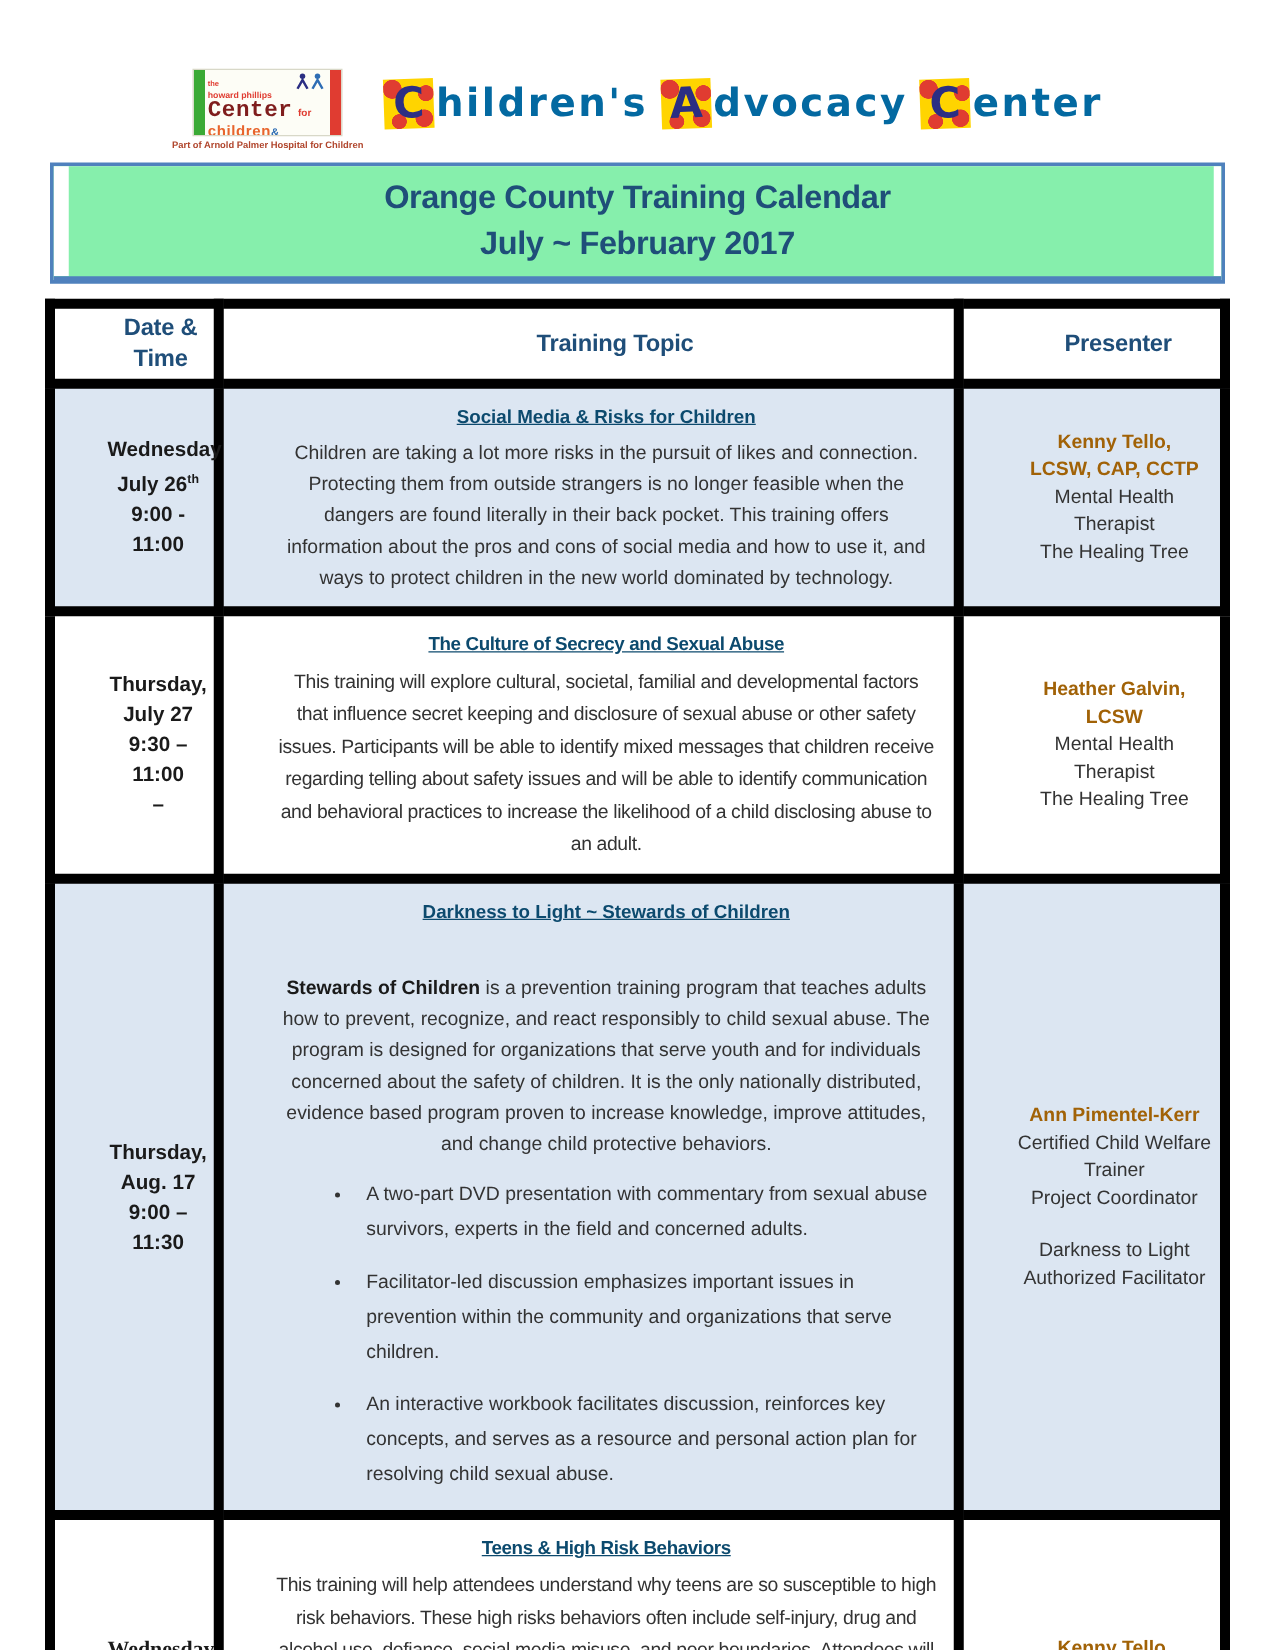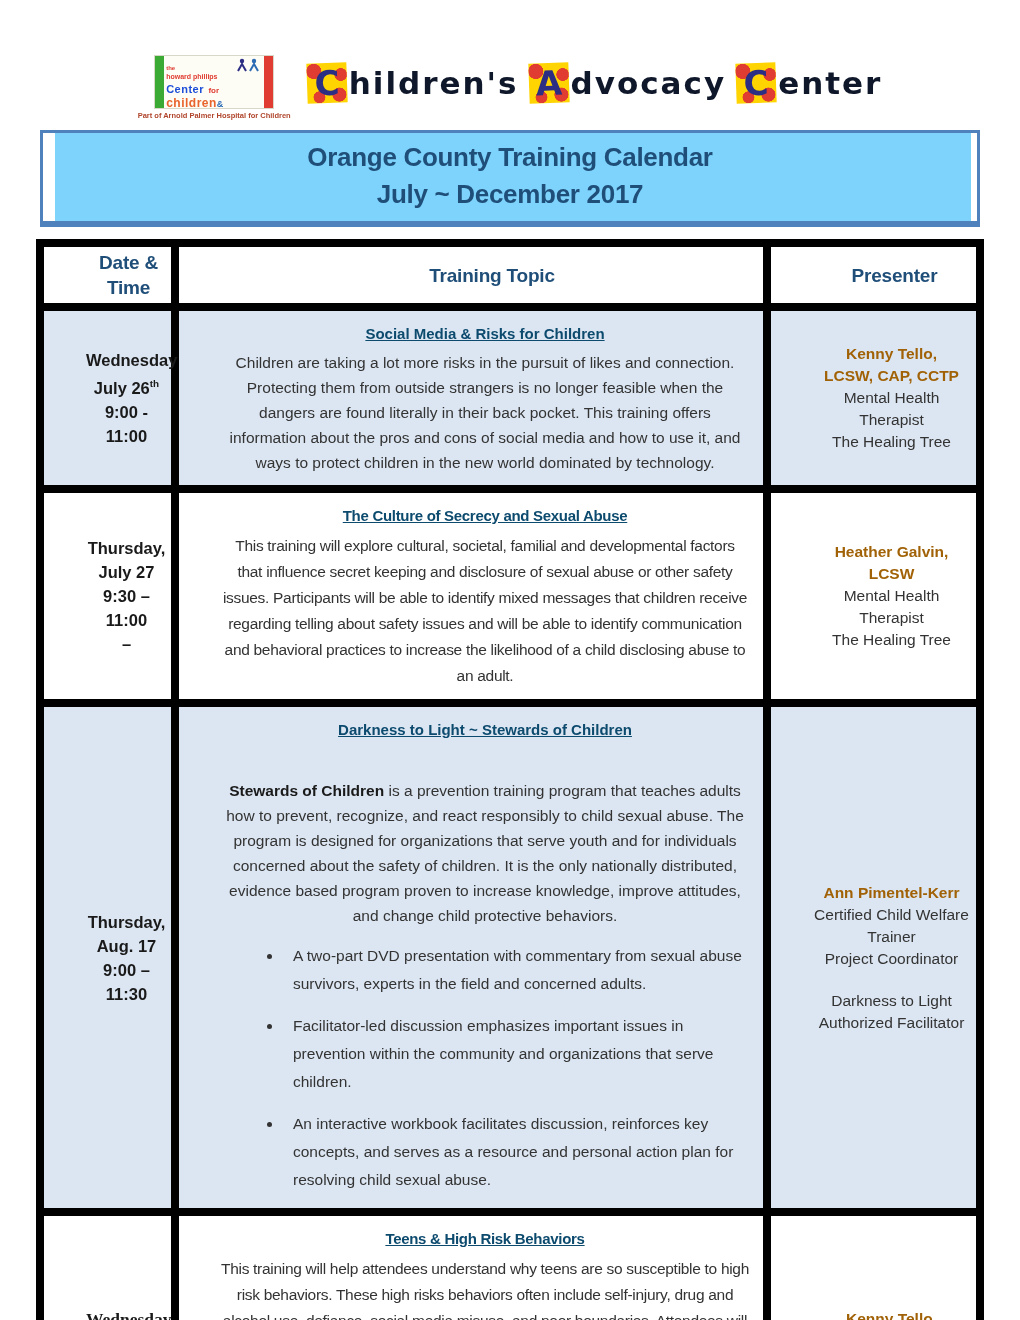--- a/index.html
+++ b/index.html
@@ -15,48 +15,48 @@
   .logo-box-wrap { display:flex; flex-direction:column; align-items:center; }
   .logo-box {
     width:120px; height:54px; background:#fdfdf6; display:flex;
     border:1px solid #d8d8c8; position:relative; overflow:hidden;
   }
   .logo-bar-left  { width:9px; background:#3aaa35; }
   .logo-bar-right { width:9px; background:#e03c31; margin-left:auto; }
   .logo-inner { flex:1; padding:1px 2px; text-align:left; line-height:1.02; position:relative; }
   .logo-inner .l-the     { font-size:6px;  color:#e03c31; font-weight:bold; }
   .logo-inner .l-hp      { font-size:7px;  color:#e03c31; font-weight:bold; display:block; }
-  .logo-inner .l-center  { font-size:11px; color:#1d4ed8; font-weight:bold; letter-spacing:.5px; }
+  .logo-inner .l-center  { font-size:18px; color:#7f1d1d; font-weight:bold; letter-spacing:.5px;font-family:Liberation Mono, monospace; }
   .logo-inner .l-for     { font-size:8px;  color:#e03c31; font-weight:bold;margin-top:10px; }
   .logo-inner .l-children{ font-size:12px; color:#e8642c; font-weight:bold; display:block; letter-spacing:.5px; }
   .logo-inner .l-amp     { font-size:9px;  color:#2e6db4; font-weight:bold; }
   .logo-figures { position:absolute; top:2px; right:2px; }
   .logo-tagline { font-size:7.5px; color:#b0452c; font-weight:bold; margin-top:2px; white-space:nowrap; }
 
   .brand { display:flex; align-items:center; gap:10px; padding-top:8px; }
   .brand-word { display:flex; align-items:center; }
   .brand-tile {
     display:inline-flex; align-items:center; justify-content:center;
     width:40px; height:40px; margin-right:2px;
     background:
       radial-gradient(circle at 18% 20%, #e03c31 16%, transparent 17%),
       radial-gradient(circle at 85% 30%, #e03c31 14%, transparent 15%),
       radial-gradient(circle at 30% 85%, #e03c31 13%, transparent 14%),
       radial-gradient(circle at 80% 80%, #e03c31 15%, transparent 16%),
       #ffd400;
     color:#2b2e83; font-weight:bold; font-size:34px;
     font-family:"DejaVu Sans", sans-serif; transform:rotate(-2deg);
   }
-  .brand-rest { color:#0f172a; font-weight:bold; font-size:31px; letter-spacing:2px;
+  .brand-rest { color:#0369a1; font-weight:bold; font-size:31px; letter-spacing:2px;
     font-family:"DejaVu Sans", sans-serif; }
 
   
   .info-block { width:940px; margin:10px auto 0 auto; border:3px solid #4f81bd; }
   .banner {
-    background:#7dd3fc; text-align:center; padding:6px 12px 8px 12px;
+    background:#86efac; text-align:center; padding:6px 12px 8px 12px;
     box-shadow: inset 12px 0 0 #ffffff, inset -6px 0 0 #ffffff;
     border-bottom:3px solid #4f81bd;
   }
   .banner .line { color:#1f4e79; font-weight:bold; font-size:26px; line-height:37px; letter-spacing:-0.3px; }
   .note { background:#dce6f2; padding:8px 0 8px 16px; }
   .note .n-line { color:#265a73; font-size:18px; line-height:24px; }
   .note .italic { font-style:italic; }
   .note sup { font-size:0.6em; vertical-align:super; }
 
   
@@ -129,21 +129,21 @@
     <span class="brand-word">
       <span class="brand-tile">C</span>
       <span class="brand-rest">enter</span>
     </span>
   </div>
 </div>
 
 <div class="info-block">
   <div class="banner">
     <div class="line">Orange County Training Calendar</div>
-    <div class="line">July ~ December 2017</div>
+    <div class="line">July ~ February 2017</div>
   </div>
 </div>
 
 <table class="cal">
   <colgroup>
       <col class="c1">
       <col class="c2">
       <col class="c3">
     </colgroup>
   <tbody>

